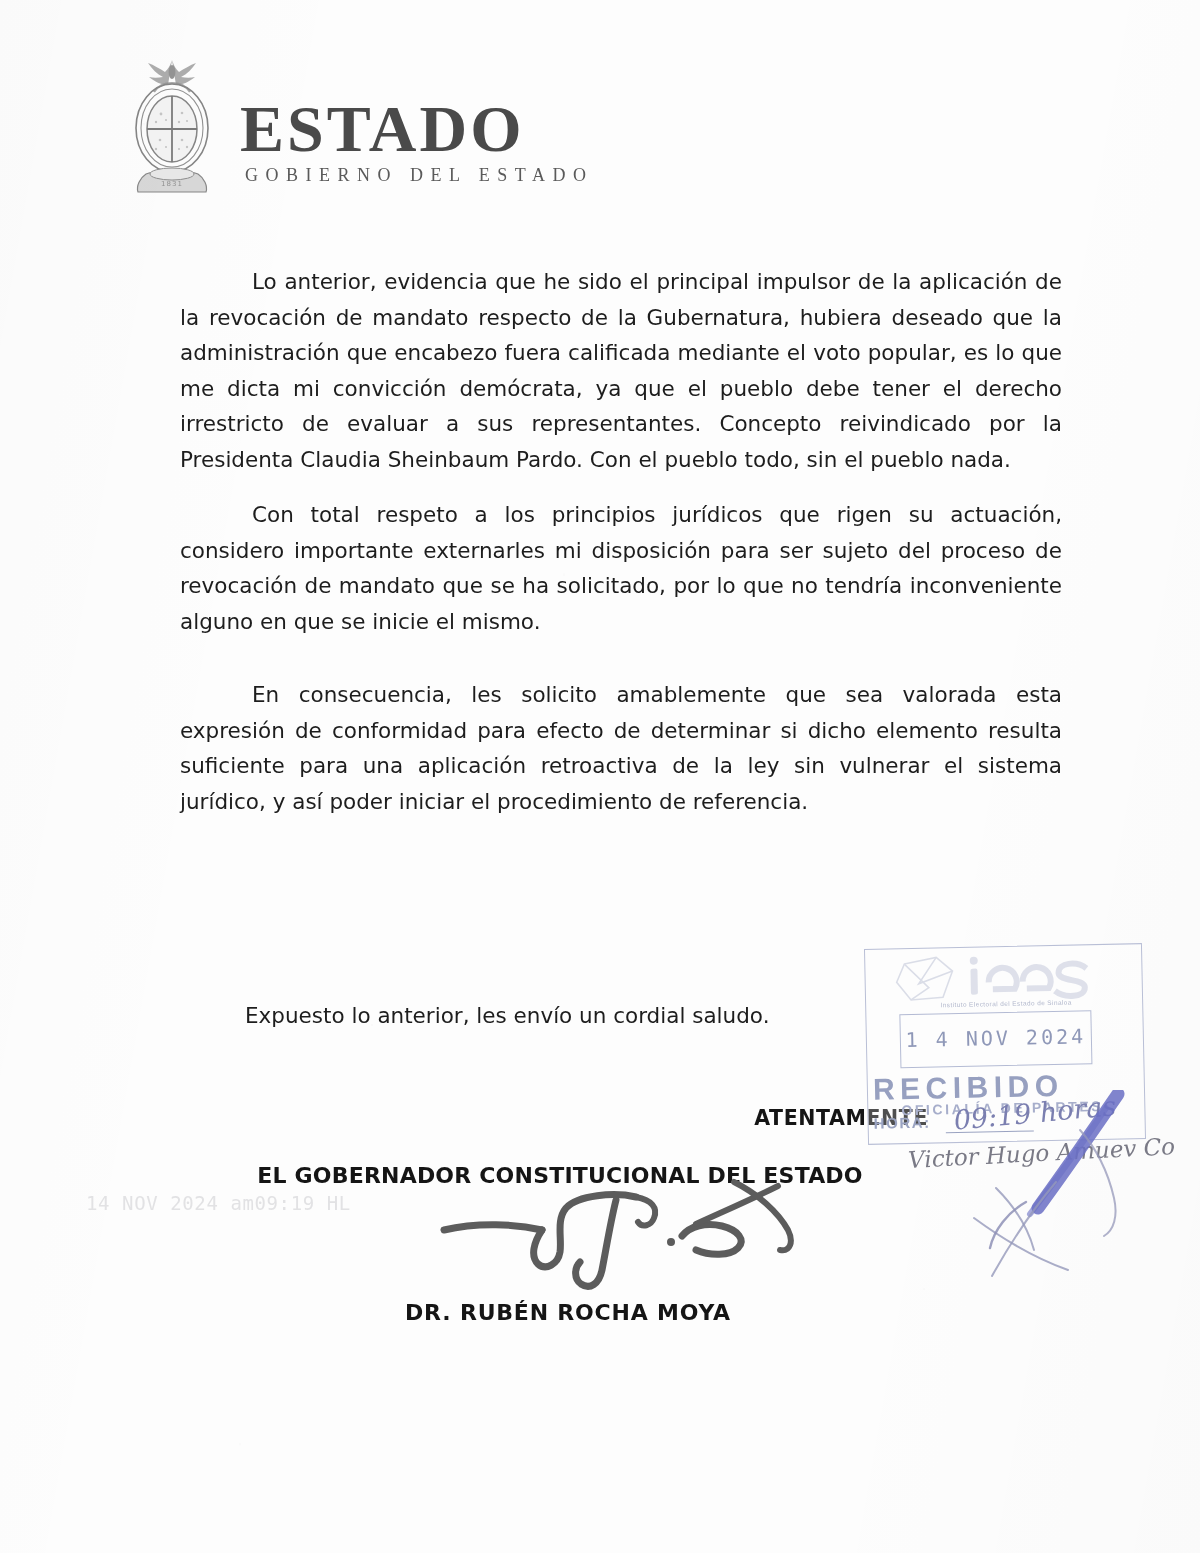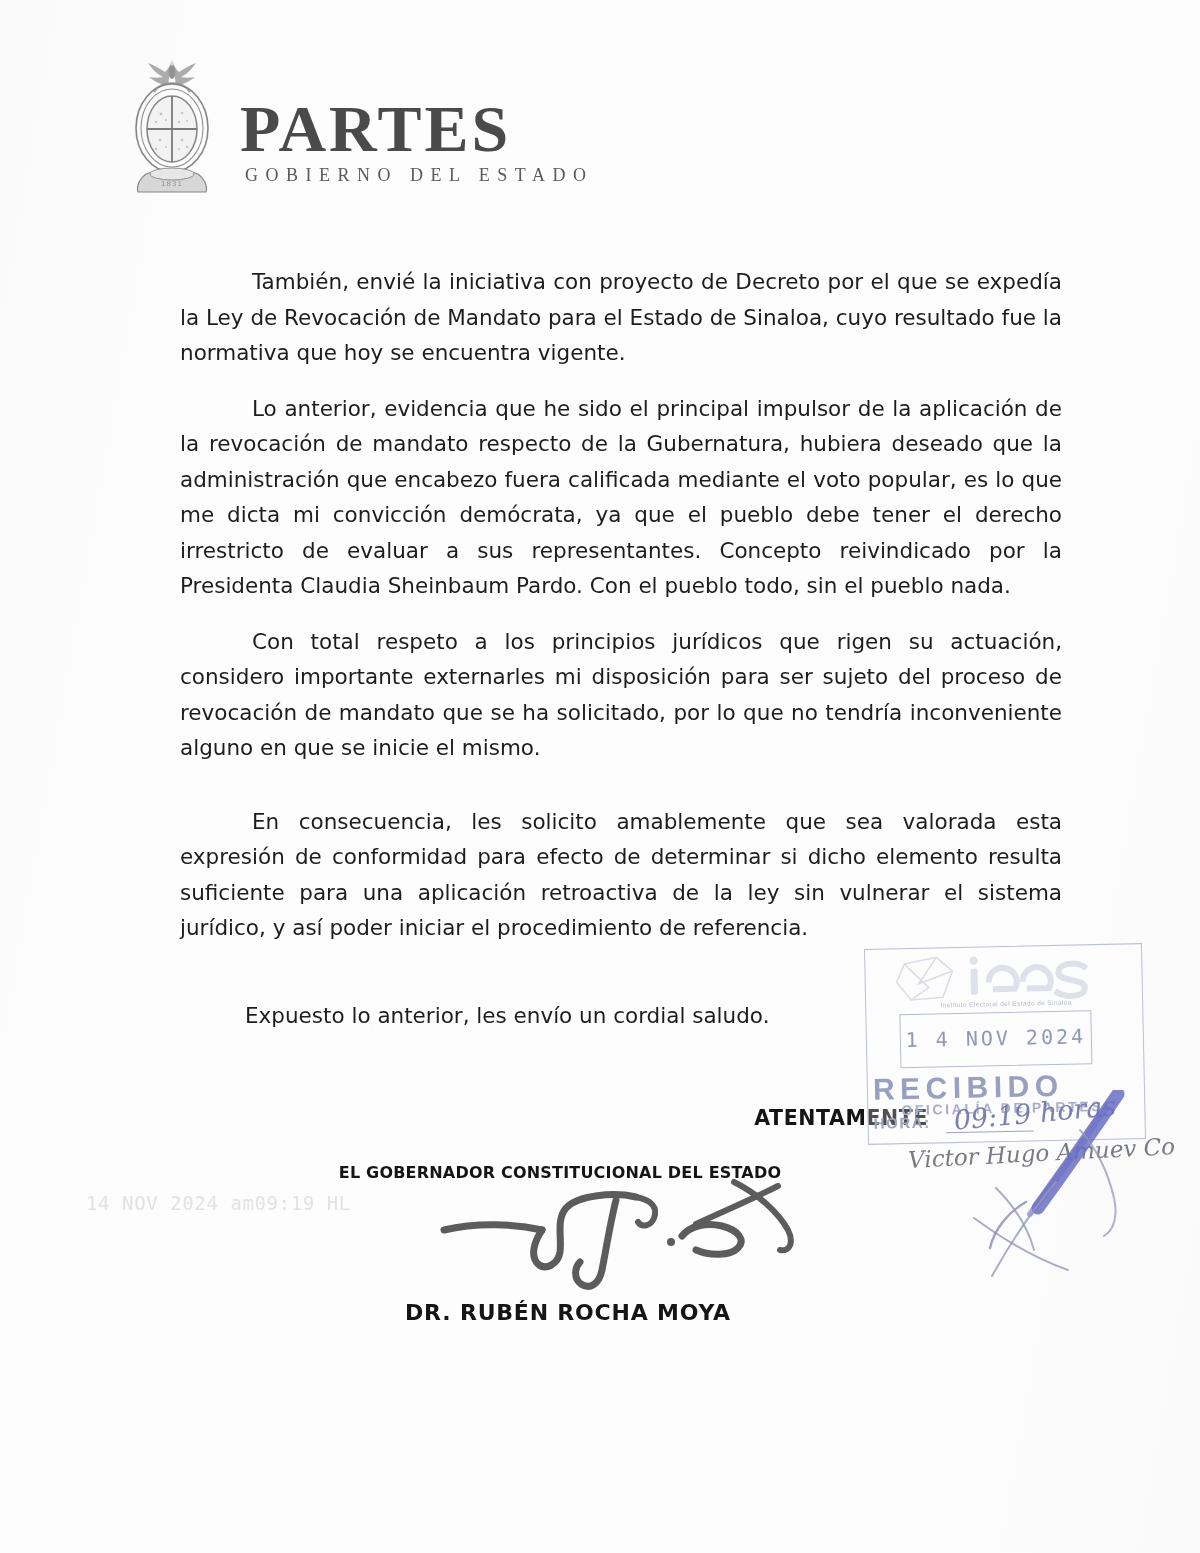--- a/index.html
+++ b/index.html
@@ -92,21 +92,21 @@
     font-weight:700;
     font-size:20.5px;
     letter-spacing:.6px;
     color:#151515;
     margin:12px;
     text-align:right;
   }
   .sig-role{
     font-family:"DejaVu Sans", sans-serif;
     font-weight:700;
-    font-size:16px;
+    font-size:22px;
     letter-spacing:.2px;
     color:#151515;
     margin:33px 0 0 0;
     white-space:nowrap;
   }
   .sig-name{
     font-family:"DejaVu Sans", sans-serif;
     font-weight:700;
     font-size:22px;
     letter-spacing:.8px;
@@ -263,27 +263,26 @@
           <circle cx="42" cy="95" r="1.1"></circle>
           <circle cx="32" cy="97" r="1.2"></circle>
         <circle cx="58" cy="88" r="1.3"></circle>
           <circle cx="63" cy="95" r="1.2"></circle>
           <circle cx="55" cy="97" r="1.1"></circle>
       </g>
       <text x="48" y="134" text-anchor="middle" font-family="DejaVu Sans, sans-serif" font-size="7" fill="#7a7a7a" letter-spacing="1">1831</text>
     </svg>
 
     <div class="wordmark">
-      <div class="state">PARTES</div>
+      <div class="state">ESTADO</div>
       <div class="sub">GOBIERNO DEL ESTADO</div>
     </div>
   </div>
 
   <div class="body-copy">
-    <p class="para">También, envié la iniciativa con proyecto de Decreto por el que se expedía la Ley de Revocación de Mandato para el Estado de Sinaloa, cuyo resultado fue la normativa que hoy se encuentra vigente.</p>
     <p class="para">Lo anterior, evidencia que he sido el principal impulsor de la aplicación de la revocación de mandato respecto de la Gubernatura, hubiera deseado que la administración que encabezo fuera calificada mediante el voto popular, es lo que me dicta mi convicción demócrata, ya que el pueblo debe tener el derecho irrestricto de evaluar a sus representantes. Concepto reivindicado por la Presidenta Claudia Sheinbaum Pardo. Con el pueblo todo, sin el pueblo nada.</p>
     <p class="para">Con total respeto a los principios jurídicos que rigen su actuación, considero importante externarles mi disposición para ser sujeto del proceso de revocación de mandato que se ha solicitado, por lo que no tendría inconveniente alguno en que se inicie el mismo.</p>
     <p class="para">En consecuencia, les solicito amablemente que sea valorada esta expresión de conformidad para efecto de determinar si dicho elemento resulta suficiente para una aplicación retroactiva de la ley sin vulnerar el sistema jurídico, y así poder iniciar el procedimiento de referencia.</p>
   </div>
 
   <div class="closing">Expuesto lo anterior, les envío un cordial saludo.</div>
 
   <div class="sigblock">
     <p class="sig-atte">ATENTAMENTE</p>
     <p class="sig-role">EL GOBERNADOR CONSTITUCIONAL DEL ESTADO</p>

